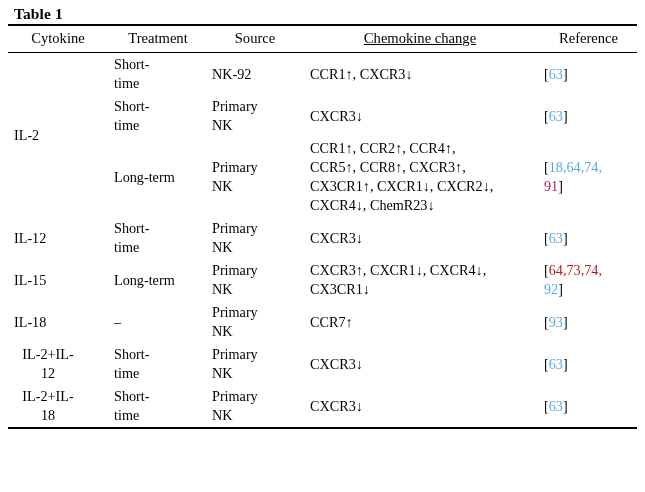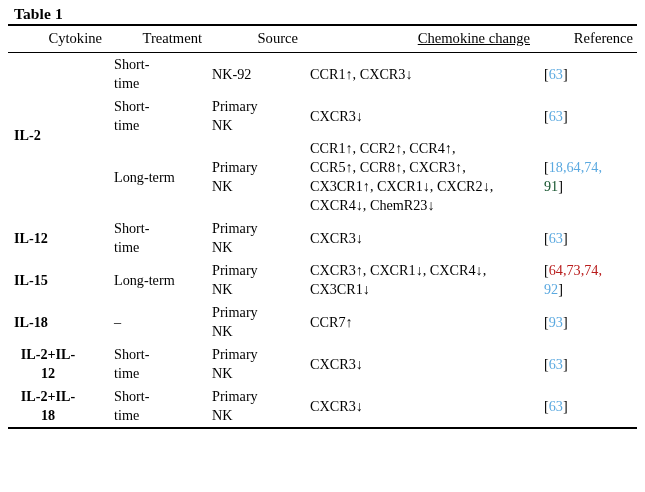--- a/index.html
+++ b/index.html
@@ -42,39 +42,39 @@
   }
   table.data col.c-cytokine  { width: 98px; }
   table.data col.c-treatment { width: 100px; }
   table.data col.c-source    { width: 96px; }
   table.data col.c-chemokine { width: 232px; }
   table.data col.c-reference { width: 103px; }
 
   thead th {
     font-weight: normal;
     font-size: 14.6px;
-    text-align: right;
+    text-align: center;
     padding: 4px 4px 5px 6px;
     border-top: 2px solid #000;
     border-bottom: 1px solid #000;
     vertical-align: bottom;
     white-space: nowrap;
   }
   thead th.th-cytokine  { padding-left: 6px; }
   thead th.th-treatment { padding-left: 8px; }
   thead th.th-source    { padding-left: 6px; }
   thead th.th-chemokine { padding-left: 8px; text-decoration: underline; }
   thead th.th-reference { padding-left: 10px; }
 
   tbody td {
     vertical-align: middle;
     padding: 2px 4px 2px 6px;
     line-height: 19px;
   }
-  tbody td.cell-cytokine  { padding-left: 6px; text-align: left; font-weight: bold; }
+  tbody td.cell-cytokine  { padding-left: 6px; text-align: left; }
   tbody td.cell-cytokine.center { text-align: center; padding-left: 0; padding-right: 18px; }
   tbody td.cell-treatment { padding-left: 8px; }
   tbody td.cell-source    { padding-left: 6px; }
   tbody td.cell-chemokine { padding-left: 8px; margin-top: 38px; }
   tbody td.cell-reference { padding-left: 10px; }
 
   tbody tr.last-row td {
     border-bottom: 2px solid #000;
   }
 
@@ -151,21 +151,21 @@
             <span class="wrapline">NK</span>
           </td>
           <td class="cell-chemokine">
             <span class="wrapline">CCR1↑, CCR2↑, CCR4↑,</span>
             <span class="wrapline">CCR5↑, CCR8↑, CXCR3↑,</span>
             <span class="wrapline">CX3CR1↑, CXCR1↓, CXCR2↓,</span>
             <span class="wrapline">CXCR4↓, ChemR23↓</span>
           </td>
           <td class="cell-reference">
             <span class="wrapline"><span class="refbracket">[</span><span class="refnum" style="color: rgb(91, 169, 224);">18,64,74,</span></span>
-            <span class="wrapline"><span class="refnum" style="color: #14532d;">91</span><span class="refbracket">]</span></span>
+            <span class="wrapline"><span class="refnum" style="color: #be185d;">91</span><span class="refbracket">]</span></span>
           </td>
         </tr>
         <tr>
           <td class="cell-cytokine">
             <span class="wrapline">IL-12</span>
           </td>
           <td class="cell-treatment">
             <span class="wrapline">Short-</span>
             <span class="wrapline">time</span>
           </td>

